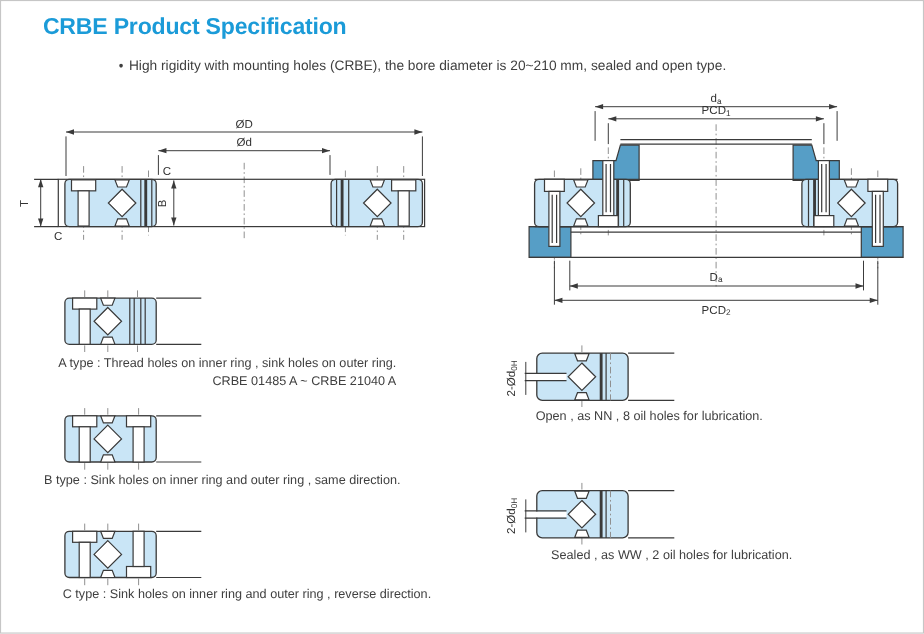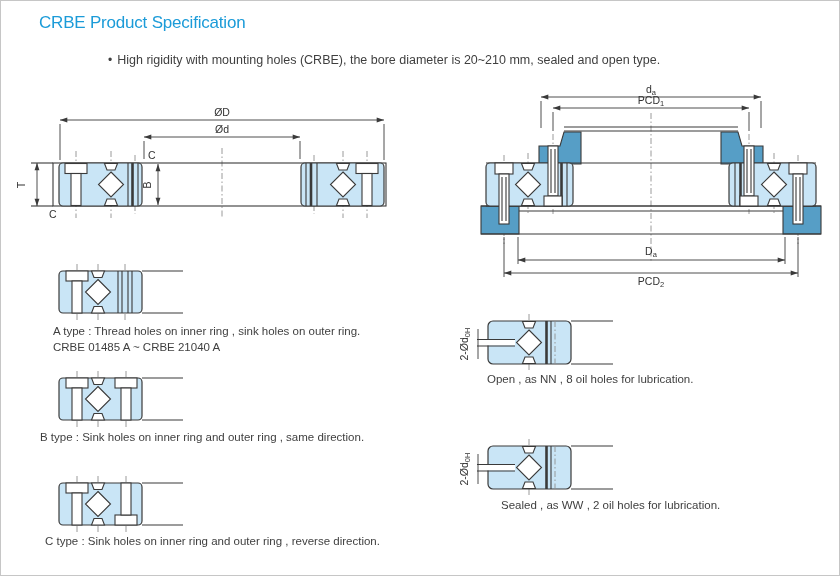--- a/index.html
+++ b/index.html
@@ -3,21 +3,21 @@
 <meta charset="utf-8">
 <style>
   :root{
     --accent:#1b9bd8; --line:#3a3a3a; --bearing_fill:#c9e5f6;
     --housing_fill:#569ec6; --centerline:#8f8f8f; --text:#3f3f3f;
   }
   *{margin:0;padding:0;box-sizing:border-box;}
   body{background:#e8e8e8;font-family:"Liberation Sans",sans-serif;}
   #page{position:relative;width:840px;height:576px;background:#ffffff;
         border:1px solid #c6c6c6;overflow:hidden;}
-  .title{position:absolute;left:38px;top:12px;font-size:17px;font-weight:normal;
+  .title{position:absolute;left:38px;top:12px;font-size:21px;font-weight:bold;
          color:var(--accent);letter-spacing:-0.2px;}
   .bullet-row{position:absolute;left:64px;top:52px;font-size:12.5px;color:var(--text);margin-left:43px;}
   .bullet-row .marker{margin-right:5px;font-size:12px;}
   .caption{position:absolute;font-size:11.5px;line-height:16px;color:var(--text);
            white-space:nowrap;}
   svg{position:absolute;overflow:visible;}
   .ln{stroke:var(--line);stroke-width:1.1;fill:none;}
   .lnthick{stroke:var(--line);stroke-width:2.6;fill:none;}
   .blue{fill:var(--bearing_fill);stroke:var(--line);stroke-width:1.2;}
   .dark{fill:var(--housing_fill);stroke:var(--line);stroke-width:1.1;}
@@ -245,28 +245,28 @@
       <line class="cl" x1="125" y1="475" x2="125" y2="531"></line>
       <rect class="blue" x="58" y="482" width="83" height="42" rx="4"></rect>
       <line class="ln" x1="141" y1="482" x2="182" y2="482"></line>
       <line class="ln" x1="141" y1="524" x2="182" y2="524"></line>
       <use href="#sink" x="76" y="503"></use>
       <use href="#sink" x="125" y="503" transform="rotate(180 125 503)"></use>
       <use href="#roller" x="97" y="503"></use>
     </g>
   </svg>
 
-  <div class="caption" style="left:52px;top:322px;">
+  <div class="caption" style="left:52px;top:322px;text-align:right;">
     <div>A type : Thread holes on inner ring , sink holes on outer ring.</div>
     <div>CRBE 01485 A ~ CRBE 21040 A</div>
   </div>
   <div class="caption" style="left:39px;top:428px;">
     <div>B type : Sink holes on inner ring and outer ring , same direction.</div>
   </div>
-  <div class="caption" style="left:44px;top:532px;">
+  <div class="caption" style="left:56px;top:532px;">
     <div>C type : Sink holes on inner ring and outer ring , reverse direction.</div>
   </div>
 
   <svg style="left:450px;top:300px;" width="290" height="215" viewBox="450 300 290 215">
 
     <g>
       <line class="cl" x1="528" y1="313" x2="528" y2="370"></line>
       <rect class="blue" x="487" y="320" width="83" height="43" rx="5"></rect>
       <line class="ln" x1="570" y1="320" x2="612" y2="320"></line>
       <line class="ln" x1="570" y1="363" x2="612" y2="363"></line>

